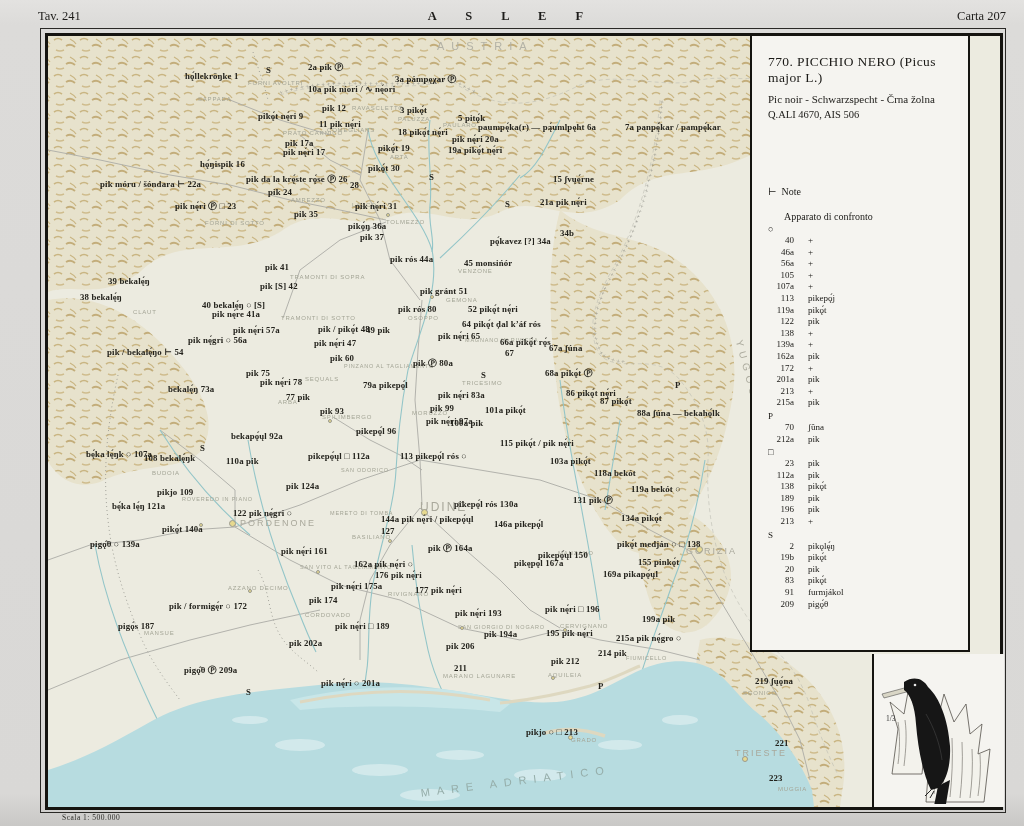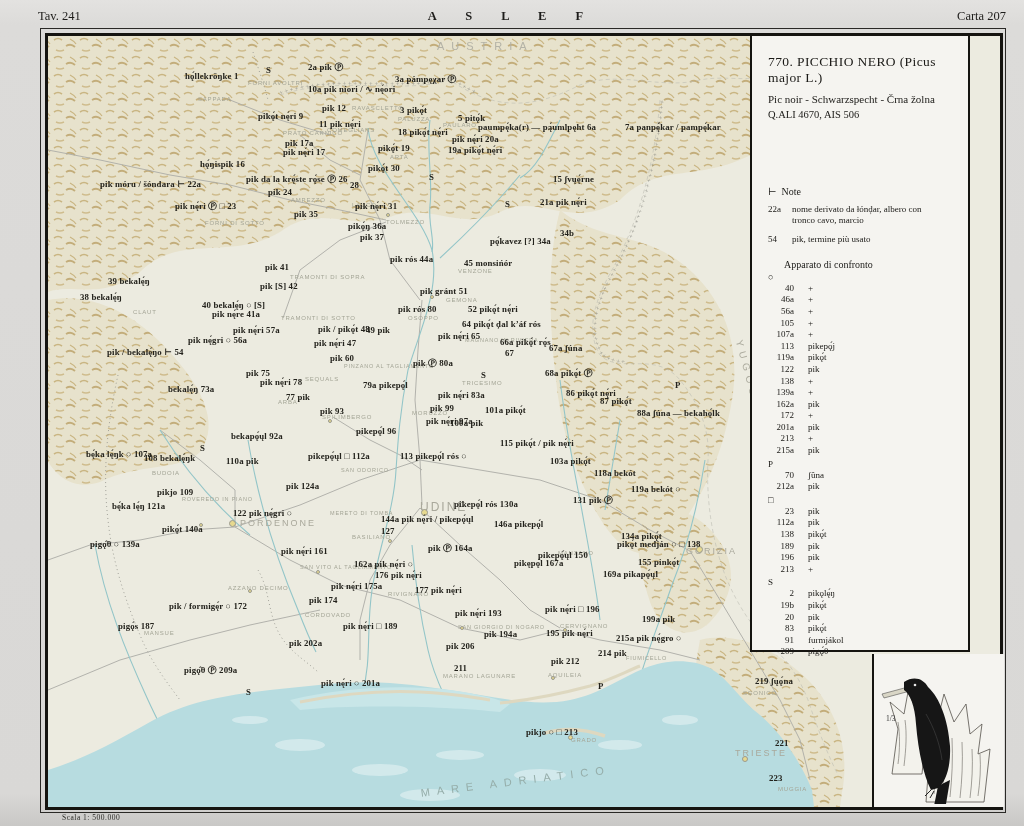--- a/index.html
+++ b/index.html
@@ -295,38 +295,38 @@
       <div class="mlabel" style="left: 631px; top: 489px;">119a bekót ○</div>
       <div class="mlabel" style="left: 573px; top: 501px;">131 pik Ⓟ</div>
       <div class="mlabel" style="left: 157px; top: 492px;">pikjo 109</div>
       <div class="mlabel" style="left: 286px; top: 486px;">pik 124a</div>
       <div class="mlabel" style="left: 112px; top: 506px;">bę́ka lę́ŋ 121a</div>
       <div class="mlabel" style="left: 233px; top: 513px;">122 pik nę́gri ○</div>
       <div class="mlabel" style="left: 381px; top: 531px;">127</div>
       <div class="mlabel" style="left: 454px; top: 504px;">pikepǫ́l rós 130a</div>
       <div class="mlabel" style="left: 381px; top: 519px;">144a pik nę́ri / pikepǫ́ųl</div>
       <div class="mlabel" style="left: 494px; top: 524px;">146a pikepǫ́l</div>
-      <div class="mlabel" style="left: 621px; top: 518px; margin-top: 18px;">134a pikǫ́t</div>
+      <div class="mlabel" style="left: 621px; top: 518px;">134a pikǫ́t</div>
       <div class="mlabel" style="left: 162px; top: 529px;">pikǫ́t 140a</div>
       <div class="mlabel" style="left: 90px; top: 544px;">pigǫ̂θ ○ 139a</div>
       <div class="mlabel" style="left: 617px; top: 544px;">pikǫ́t medján ○ □ 138</div>
       <div class="mlabel" style="left: 538px; top: 555px;">pikepǫ́ųl 150</div>
       <div class="mlabel" style="left: 638px; top: 562px;">155 pinkǫ́t</div>
       <div class="mlabel" style="left: 428px; top: 549px;">pik Ⓟ 164a</div>
       <div class="mlabel" style="left: 514px; top: 563px;">pikępǫ́l 167a</div>
       <div class="mlabel" style="left: 603px; top: 574px;">169a pikapǫ́ųl</div>
       <div class="mlabel" style="left: 281px; top: 551px;">pik nę́ri 161</div>
       <div class="mlabel" style="left: 354px; top: 564px;">162a pik nę́ri ○</div>
       <div class="mlabel" style="left: 375px; top: 575px;">176 pik nę́ri</div>
       <div class="mlabel" style="left: 331px; top: 586px;">pik nę́ri 175a</div>
       <div class="mlabel" style="left: 309px; top: 600px;">pik 174</div>
       <div class="mlabel" style="left: 169px; top: 606px;">pik / formigę́r ○ 172</div>
       <div class="mlabel" style="left: 415px; top: 590px;">177 pik nę́ri</div>
       <div class="mlabel" style="left: 118px; top: 626px;">pigǫ́s 187</div>
-      <div class="mlabel" style="left: 343px; top: 626px;">pik nę́ri □ 189</div>
+      <div class="mlabel" style="left: 335px; top: 626px;">pik nę́ri □ 189</div>
       <div class="mlabel" style="left: 289px; top: 643px;">pik 202a</div>
       <div class="mlabel" style="left: 455px; top: 613px;">pik nę́ri 193</div>
       <div class="mlabel" style="left: 545px; top: 609px;">pik nę́ri □ 196</div>
       <div class="mlabel" style="left: 642px; top: 619px;">199a pik</div>
       <div class="mlabel" style="left: 484px; top: 634px;">pik 194a</div>
       <div class="mlabel" style="left: 546px; top: 633px;">195 pik nę́ri</div>
       <div class="mlabel" style="left: 616px; top: 638px;">215a pik nę́gro ○</div>
       <div class="mlabel" style="left: 446px; top: 646px;">pik 206</div>
       <div class="mlabel" style="left: 598px; top: 653px;">214 pik</div>
       <div class="mlabel" style="left: 551px; top: 661px;">pik 212</div>
@@ -340,30 +340,20 @@
       <div class="mlabel" style="left: 775px; top: 743px;">221</div>
       <div class="mlabel" style="left: 769px; top: 778px;">223</div>
     </div>
 
   <div id="legend">
     <div class="title">770. PICCHIO NERO (Picus major L.)</div>
     <div class="sub">Pic noir - Schwarzspecht - Črna žolna</div>
     <div class="ref">Q.ALI 4670, AIS 506</div>
     <div id="note-block">
       <div class="nh"><span>⊢</span>&nbsp;&nbsp;<span>Note</span></div>
-      <div id="notes-list">
-          <div class="note-row">
-            <div class="note-num">22a</div>
-            <div class="note-txt">nome derivato da łónḑar, albero con tronco cavo, marcio</div>
-          </div>
-          <div class="note-row">
-            <div class="note-num">54</div>
-            <div class="note-txt">pik, termine più usato</div>
-          </div>
-        </div>
     </div>
     <div id="apparato">
       <div class="ah">Apparato di confronto</div>
       <div id="apparato-list">
           <div class="grp-sym">○</div>
           <div class="lrow">
             <div class="lnum">40</div>
             <div class="lterm">+</div>
           </div>
           <div class="lrow">

